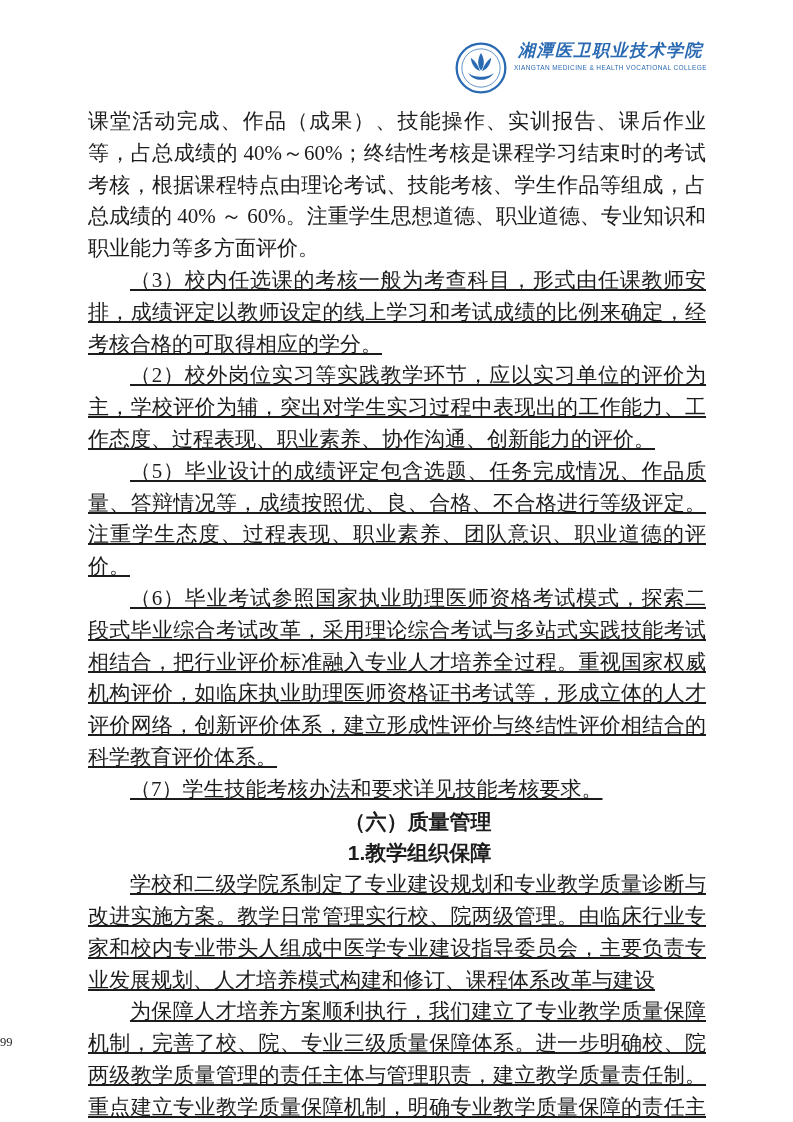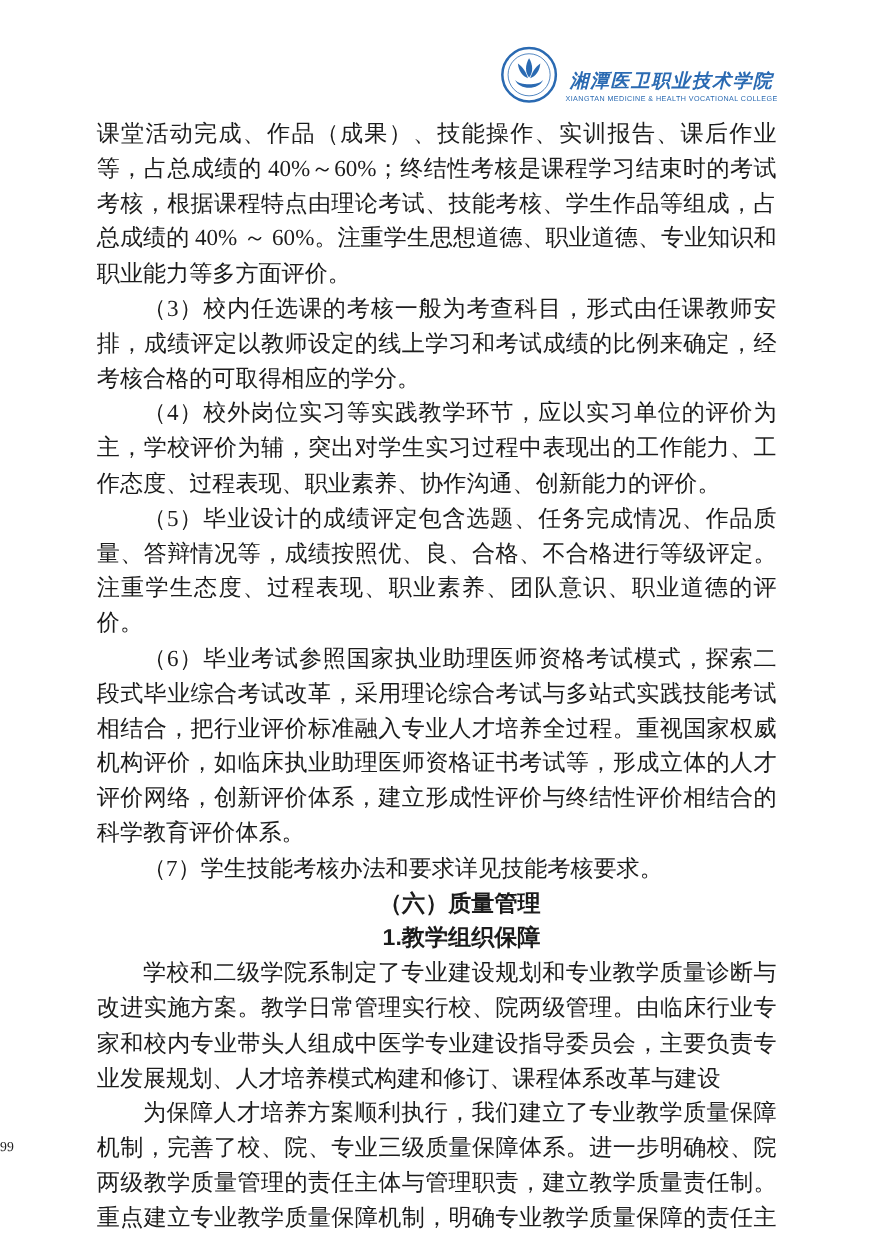--- a/index.html
+++ b/index.html
@@ -16,21 +16,21 @@
 
   
   .page-header {
     position: absolute;
     top: 42px;
     right: 86px;
     height: 56px;
   }
   .logo {
     display: flex;
-    align-items: flex-end;
+    align-items: flex-start;
     gap: 7px;
   }
   .logo-emblem {
     width: 52px;
     height: 52px;
     flex: 0 0 auto;
   }
   .logo-textcol {
     display: flex;
     flex-direction: column;
@@ -60,21 +60,21 @@
     position: absolute;
     top: 106px;
     left: 88px;
     width: 618px;
     font-size: 21px;
     line-height: 31.8px;
     text-align: justify;
     text-justify: inter-character;
   }
   .document-body p { margin: 0; }
-  p.body { text-indent: 2em; }
+  p.body { text-indent: 2em; text-decoration: underline; }
   p.no-indent { text-indent: 0; }
   p.heading-2, p.heading-3 {
     font-family: "Liberation Sans", "DejaVu Sans", sans-serif;
     font-weight: bold;
     text-indent: 2em;
     text-align: center;
   }
   p.heading-3 { text-indent: 2.15em; }
 
   
@@ -109,21 +109,21 @@
     <div class="logo-textcol">
       <div class="logo-name">湘潭医卫职业技术学院</div>
       <div class="logo-subtitle">XIANGTAN MEDICINE &amp; HEALTH VOCATIONAL COLLEGE</div>
     </div>
   </div>
 </header>
 
 <main class="document-body">
   <p class="no-indent">课堂活动完成、作品（成果）、技能操作、实训报告、课后作业等，占总成绩的 40%～60%；终结性考核是课程学习结束时的考试考核，根据课程特点由理论考试、技能考核、学生作品等组成，占总成绩的 40% ～ 60%。注重学生思想道德、职业道德、专业知识和职业能力等多方面评价。</p>
   <p class="body">（3）校内任选课的考核一般为考查科目，形式由任课教师安排，成绩评定以教师设定的线上学习和考试成绩的比例来确定，经考核合格的可取得相应的学分。</p>
-  <p class="body">（4）校外岗位实习等实践教学环节，应以实习单位的评价为主，学校评价为辅，突出对学生实习过程中表现出的工作能力、工作态度、过程表现、职业素养、协作沟通、创新能力的评价。</p>
+  <p class="body">（2）校外岗位实习等实践教学环节，应以实习单位的评价为主，学校评价为辅，突出对学生实习过程中表现出的工作能力、工作态度、过程表现、职业素养、协作沟通、创新能力的评价。</p>
   <p class="body">（5）毕业设计的成绩评定包含选题、任务完成情况、作品质量、答辩情况等，成绩按照优、良、合格、不合格进行等级评定。注重学生态度、过程表现、职业素养、团队意识、职业道德的评价。</p>
   <p class="body">（6）毕业考试参照国家执业助理医师资格考试模式，探索二段式毕业综合考试改革，采用理论综合考试与多站式实践技能考试相结合，把行业评价标准融入专业人才培养全过程。重视国家权威机构评价，如临床执业助理医师资格证书考试等，形成立体的人才评价网络，创新评价体系，建立形成性评价与终结性评价相结合的科学教育评价体系。</p>
   <p class="body">（7）学生技能考核办法和要求详见技能考核要求。</p>
   <p class="heading-2">（六）质量管理</p>
   <p class="heading-3">1.教学组织保障</p>
   <p class="body">学校和二级学院系制定了专业建设规划和专业教学质量诊断与改进实施方案。教学日常管理实行校、院两级管理。由临床行业专家和校内专业带头人组成中医学专业建设指导委员会，主要负责专业发展规划、人才培养模式构建和修订、课程体系改革与建设</p>
   <p class="body">为保障人才培养方案顺利执行，我们建立了专业教学质量保障机制，完善了校、院、专业三级质量保障体系。进一步明确校、院两级教学质量管理的责任主体与管理职责，建立教学质量责任制。重点建立专业教学质量保障机制，明确专业教学质量保障的责任主体以及专业教学质量建设的内容与标准，逐步形成由学校进行宏观管理，由院系具体负责，由各专业具体实施的专业教学质量保障体系，并据此完善校、院、专业三级教学质量保障体系，为学校持续、健康发展提供长效运行机制。</p>
 </main>
 
 <footer class="page-footer">

